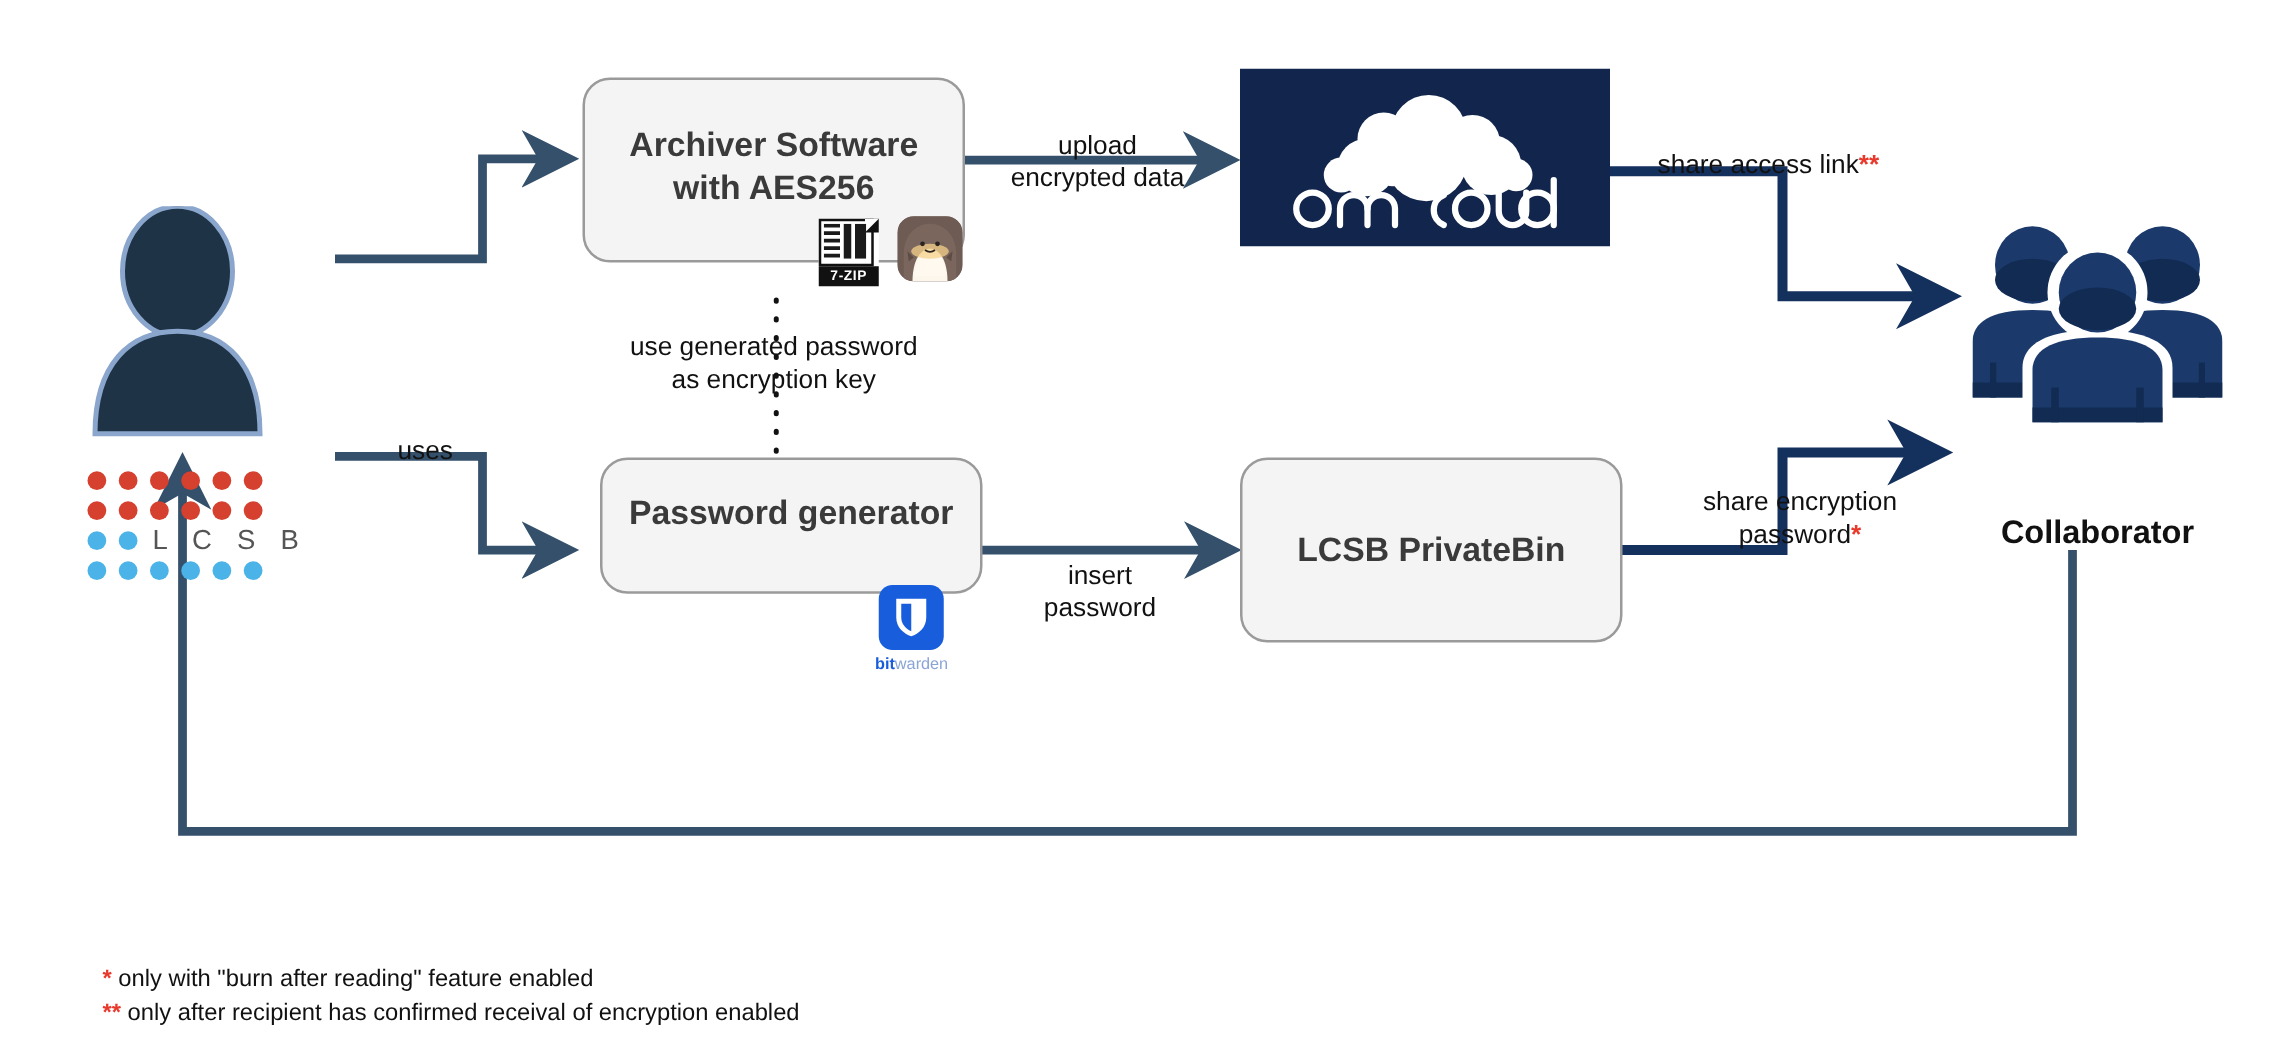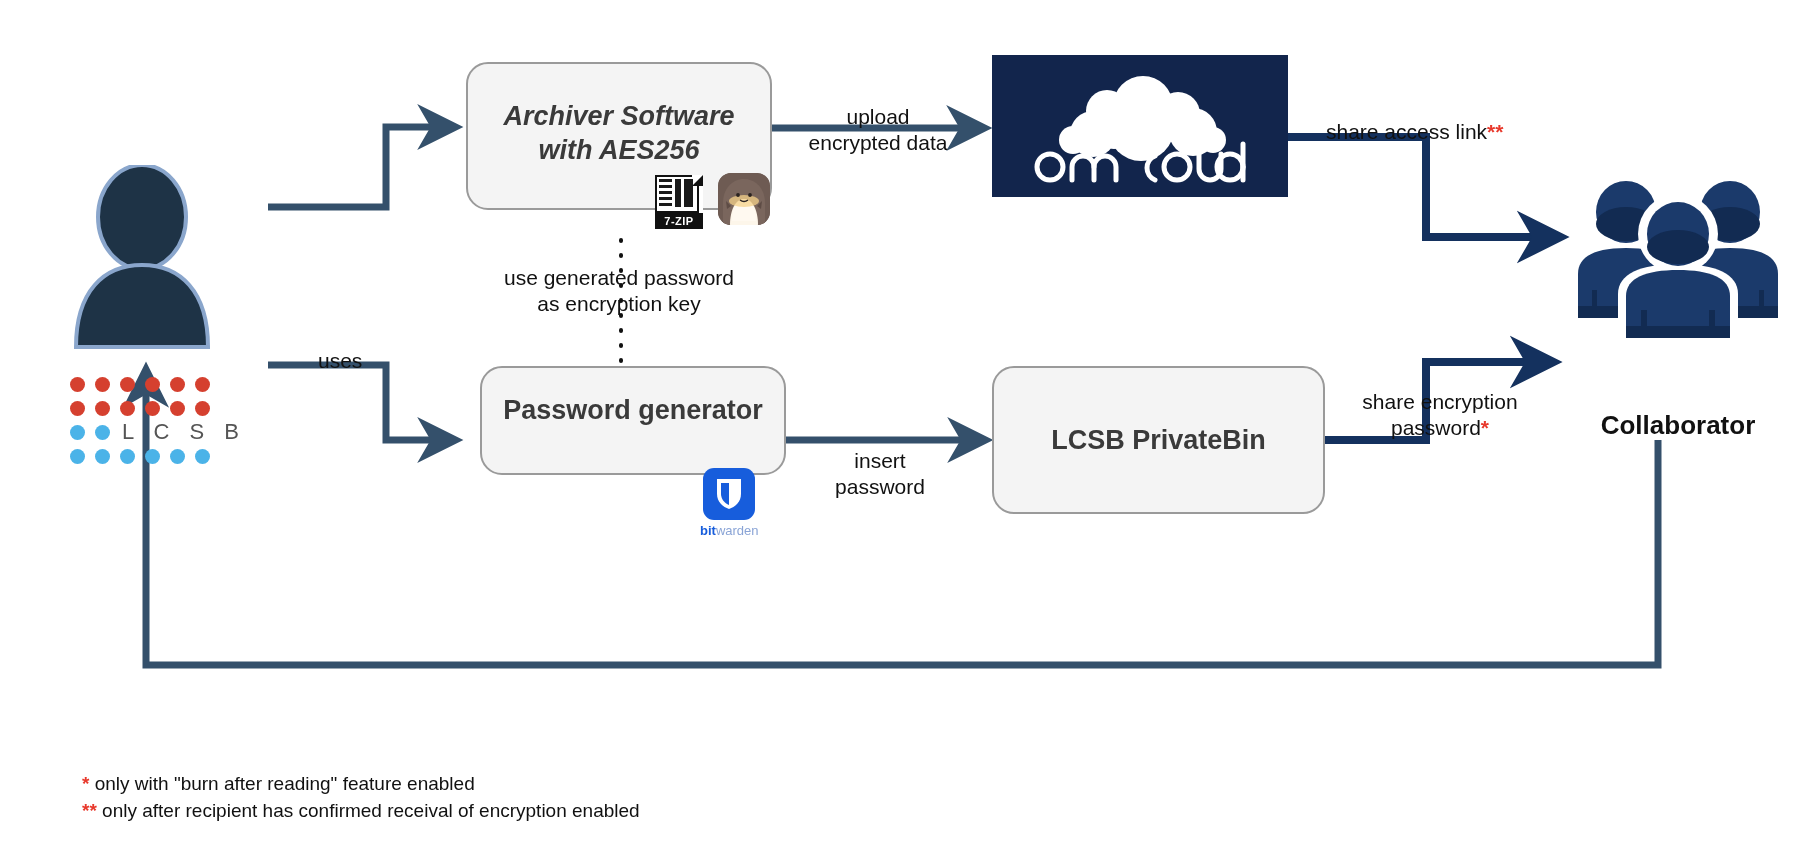--- a/index.html
+++ b/index.html
@@ -118,21 +118,21 @@
       <span class="dot blue"></span>
         <span class="dot blue"></span>
         <span class="dot blue"></span>
       <span class="dot blue"></span>
         <span class="dot blue"></span>
         <span class="dot blue"></span>
     </div>
   </div>
 
   <div class="pbox" style="left:466px;top:62px;width:306px;height:148px;">
-    <div class="ptext" style="margin-bottom:6px;font-style:italic;">Archiver Software
+    <div class="ptext" style="margin-bottom:6px;">Archiver Software
 with AES256</div>
   </div>
 
   <div class="zip" style="left:655px;top:175px;">
     <div class="body"></div>
     <div class="fold"></div>
     <svg class="grid" viewBox="0 0 34 28">
       <g fill="#1a1a1a">
         <rect x="0" y="0" width="13" height="3"></rect>
           <rect x="0" y="6" width="13" height="3"></rect>
@@ -195,21 +195,21 @@
   <div class="bw" style="left:700px;top:468px;">
     <div class="sq">
       <svg width="30" height="34" viewBox="0 0 30 34">
         <path d="M15 2 L27 2 L27 17 C27 25 21 30 15 32 C9 30 3 25 3 17 L3 2 Z" fill="#ffffff"></path>
         <path d="M15 6 L15 28 C10.5 26 7 22 7 17 L7 6 Z" fill="#175ddc"></path>
       </svg>
     </div>
     <div class="cap"><b>bit</b><span>warden</span></div>
   </div>
 
-  <div class="pbox" style="left:992px;top:366px;width:333px;height:148px;">
+  <div class="pbox" style="left:992px;top:366px;width:306px;height:148px;">
     <div class="ptext">LCSB PrivateBin</div>
   </div>
 
   <svg class="abs" style="left:1578px;top:178px;" width="200" height="160" viewBox="0 0 200 160">
     <g fill="#1b3a6b">
       <ellipse cx="48" cy="34" rx="30" ry="31"></ellipse>
       <path d="M0 140 L0 96 C0 80 14 70 48 70 C82 70 96 80 96 96 L96 140 Z"></path>
       <ellipse cx="152" cy="34" rx="30" ry="31"></ellipse>
       <path d="M104 140 L104 96 C104 80 118 70 152 70 C186 70 200 80 200 96 L200 140 Z"></path>
     </g>

